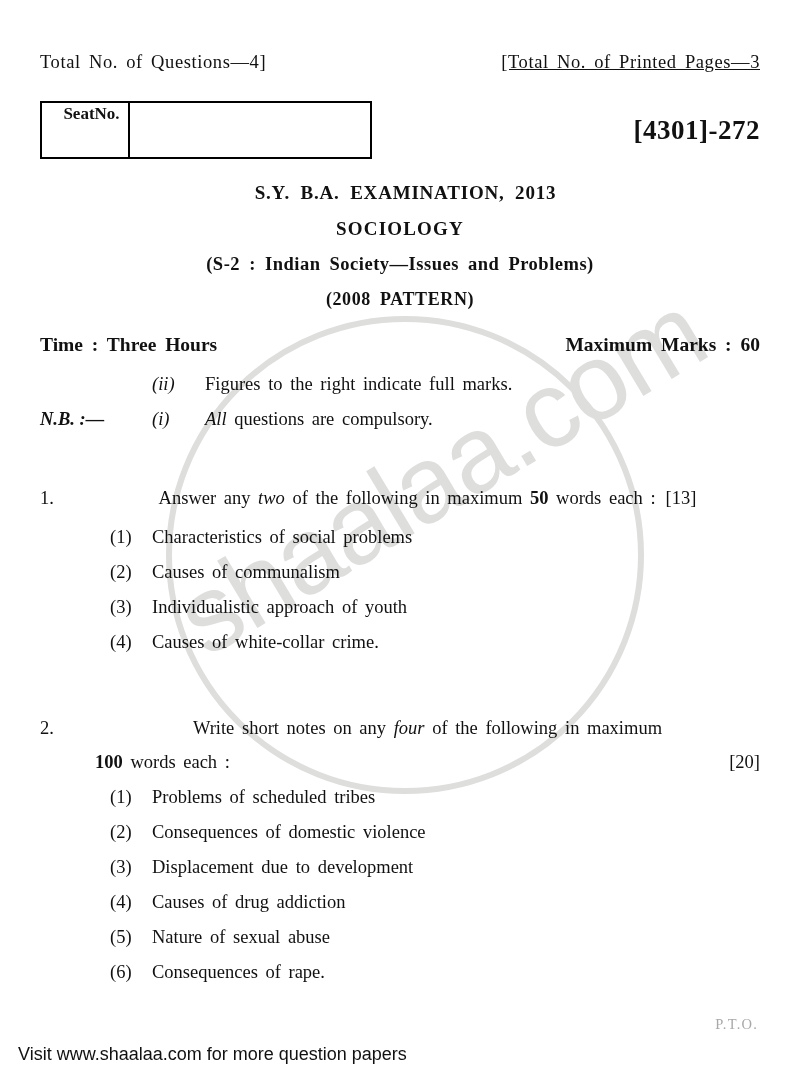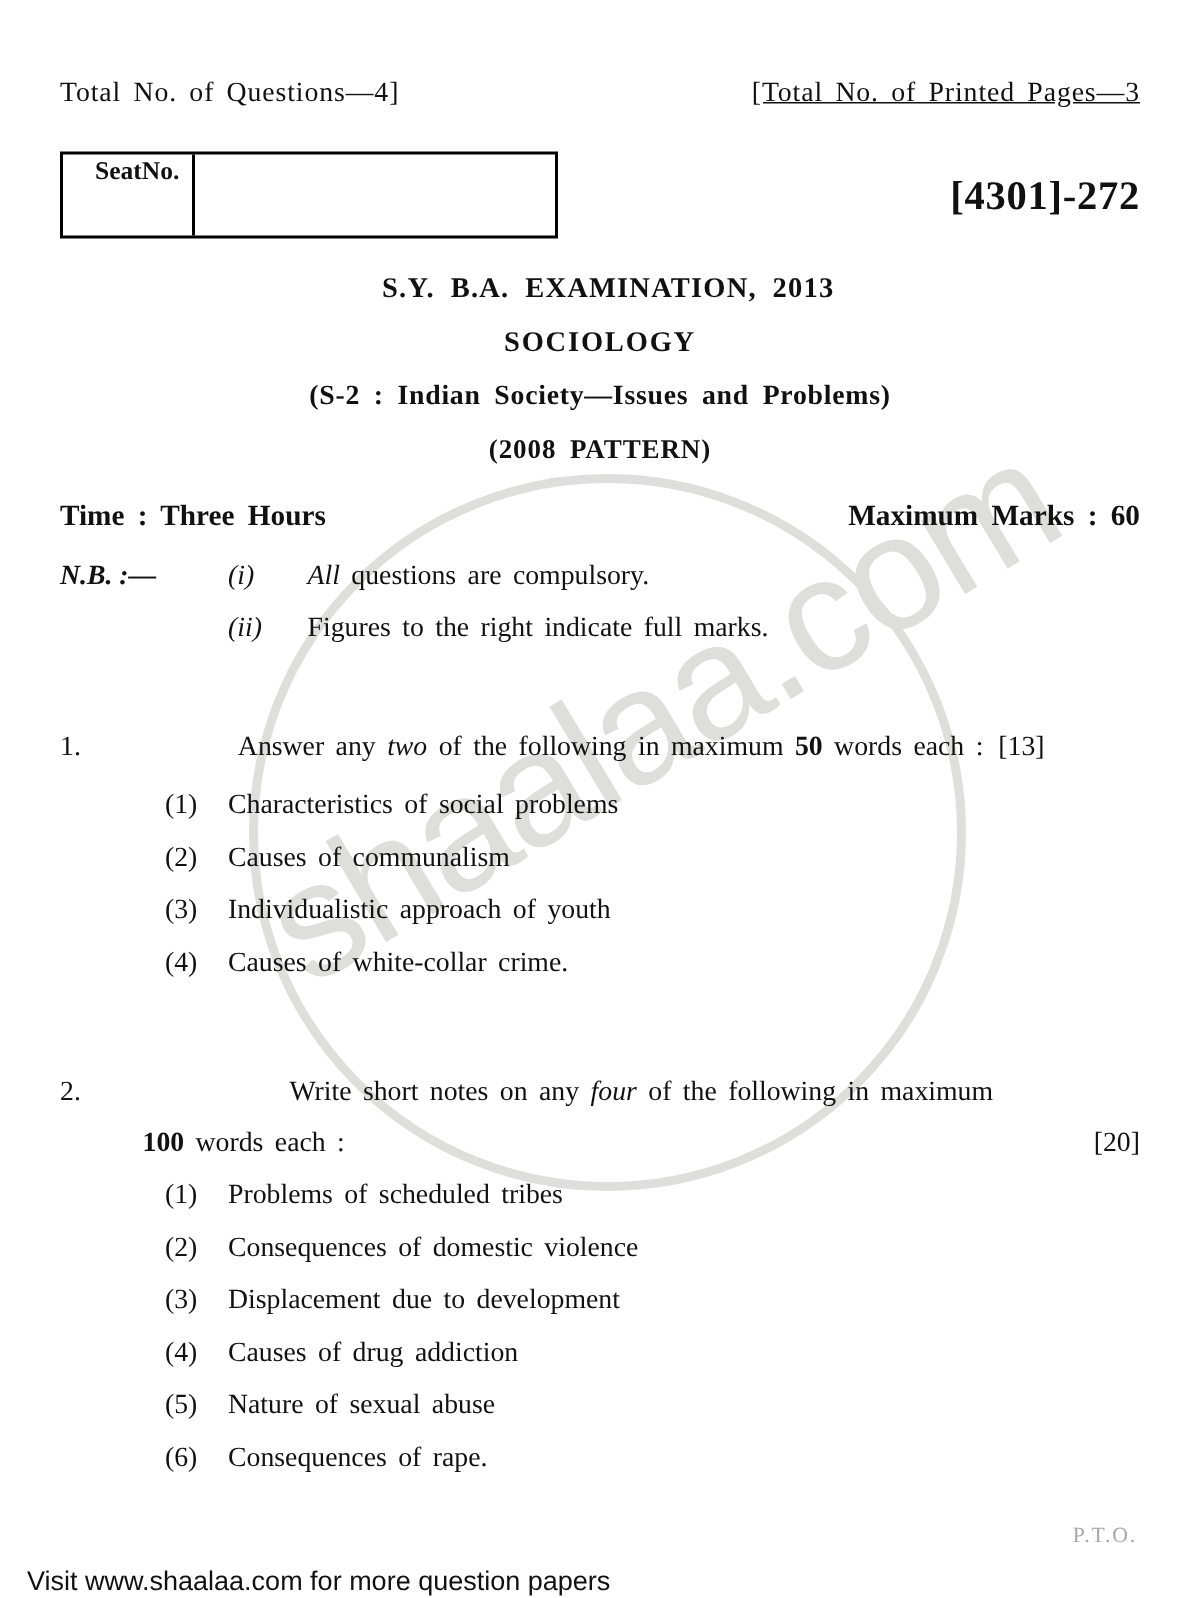--- a/index.html
+++ b/index.html
@@ -305,28 +305,28 @@
       <div class="t-pattern">(2008  PATTERN)</div>
     </div>
 
     <div class="time-row">
       <span>Time : Three Hours</span>
       <span>Maximum Marks : 60</span>
     </div>
 
     <div class="nb-block">
       <div class="nb-row">
+        <span class="nb-tag"></span>
+        <span class="nb-num">(ii)</span>
+        <span class="nb-text">Figures  to  the  right  indicate  full  marks.</span>
+      </div>
+      <div class="nb-row">
         <span class="nb-tag">N.B. :—</span>
         <span class="nb-num">(i)</span>
         <span class="nb-text"><em>All</em><span> questions  are  compulsory.</span></span>
-      </div>
-      <div class="nb-row">
-        <span class="nb-tag"></span>
-        <span class="nb-num">(ii)</span>
-        <span class="nb-text">Figures  to  the  right  indicate  full  marks.</span>
       </div>
     </div>
 
     <div class="question" id="question-1">
       <div class="q-head">
         <span class="q-num">1.</span>
         <span class="q-body">
           <span class="q-stem">
             <span class="q-stem-text"><span>Answer any </span><em>two</em><span> of the following in maximum </span><b>50</b><span> words each : </span></span>
             <span class="q-marks">[13]</span>

